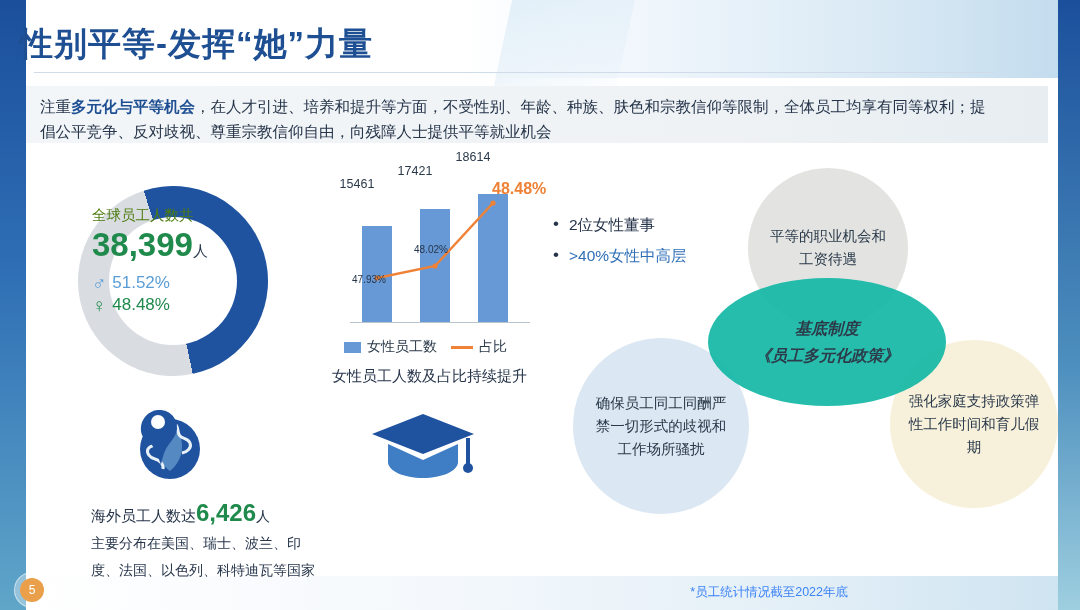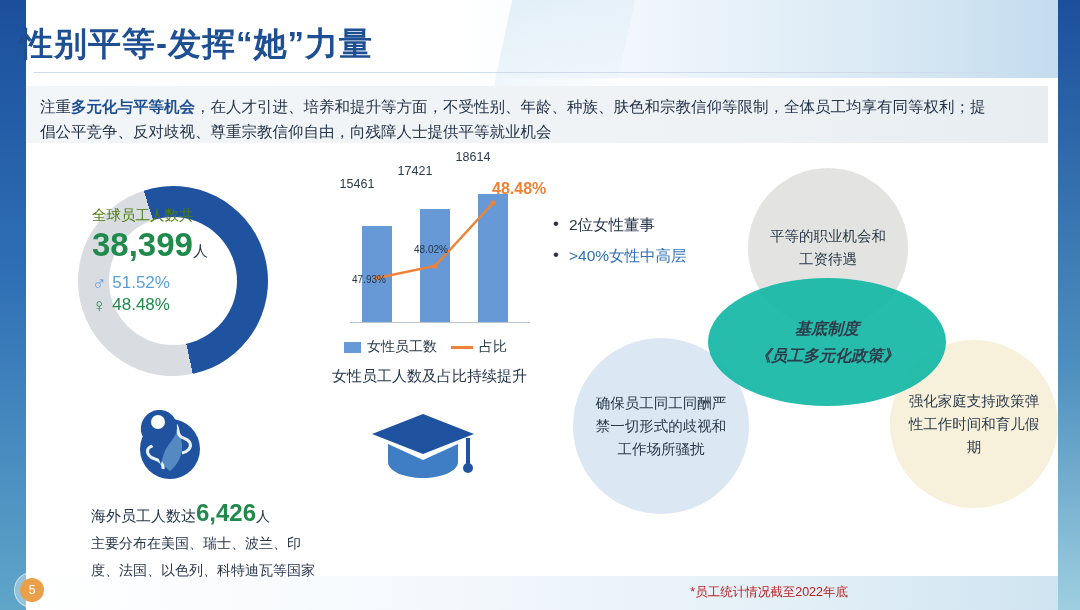--- a/index.html
+++ b/index.html
@@ -155,21 +155,21 @@
   .globe-text .lead { font-size: 15px; }
   .globe-text .num { font-size: 24px; font-weight: bold; color: #1f8a4c; }
 
   
   .cap-icon { position: absolute; left: 368px; top: 408px; width: 110px; height: 78px; }
   .cap-text { position: absolute; left: 356px; top: 502px; width: 250px; font-size: 16px; color: #26354a; line-height: 33px; }
   .cap-text .num { font-size: 25px; font-weight: bold; color: #1f8a4c; }
 
   
   .footnote {
-    position: absolute; right: 232px; bottom: 9px; font-size: 12.5px; color: #b91c1c;
+    position: absolute; right: 232px; bottom: 9px; font-size: 12.5px; color: #3b82f6;
   }
   .pagenum {
     position: absolute; left: 20px; bottom: 8px; width: 24px; height: 24px; border-radius: 50%;
     background: #eaa04a; color: #fff; font-size: 12px;
     display: flex; align-items: center; justify-content: center;
   }
   .pagenum-ring {
     position: absolute; left: 14px; bottom: 2px; width: 36px; height: 36px; border-radius: 50%;
     background: rgba(255,255,255,.35); border: 1px solid rgba(255,255,255,.5);
   }

